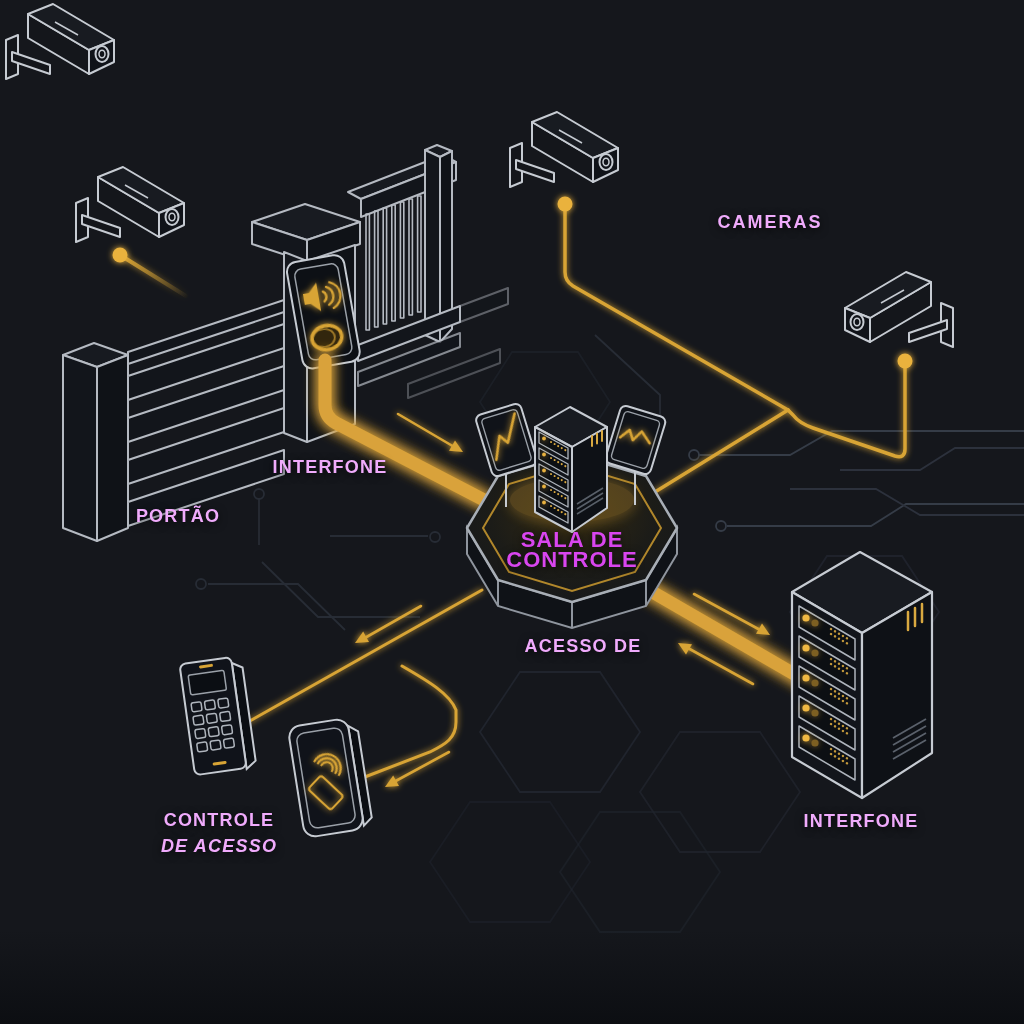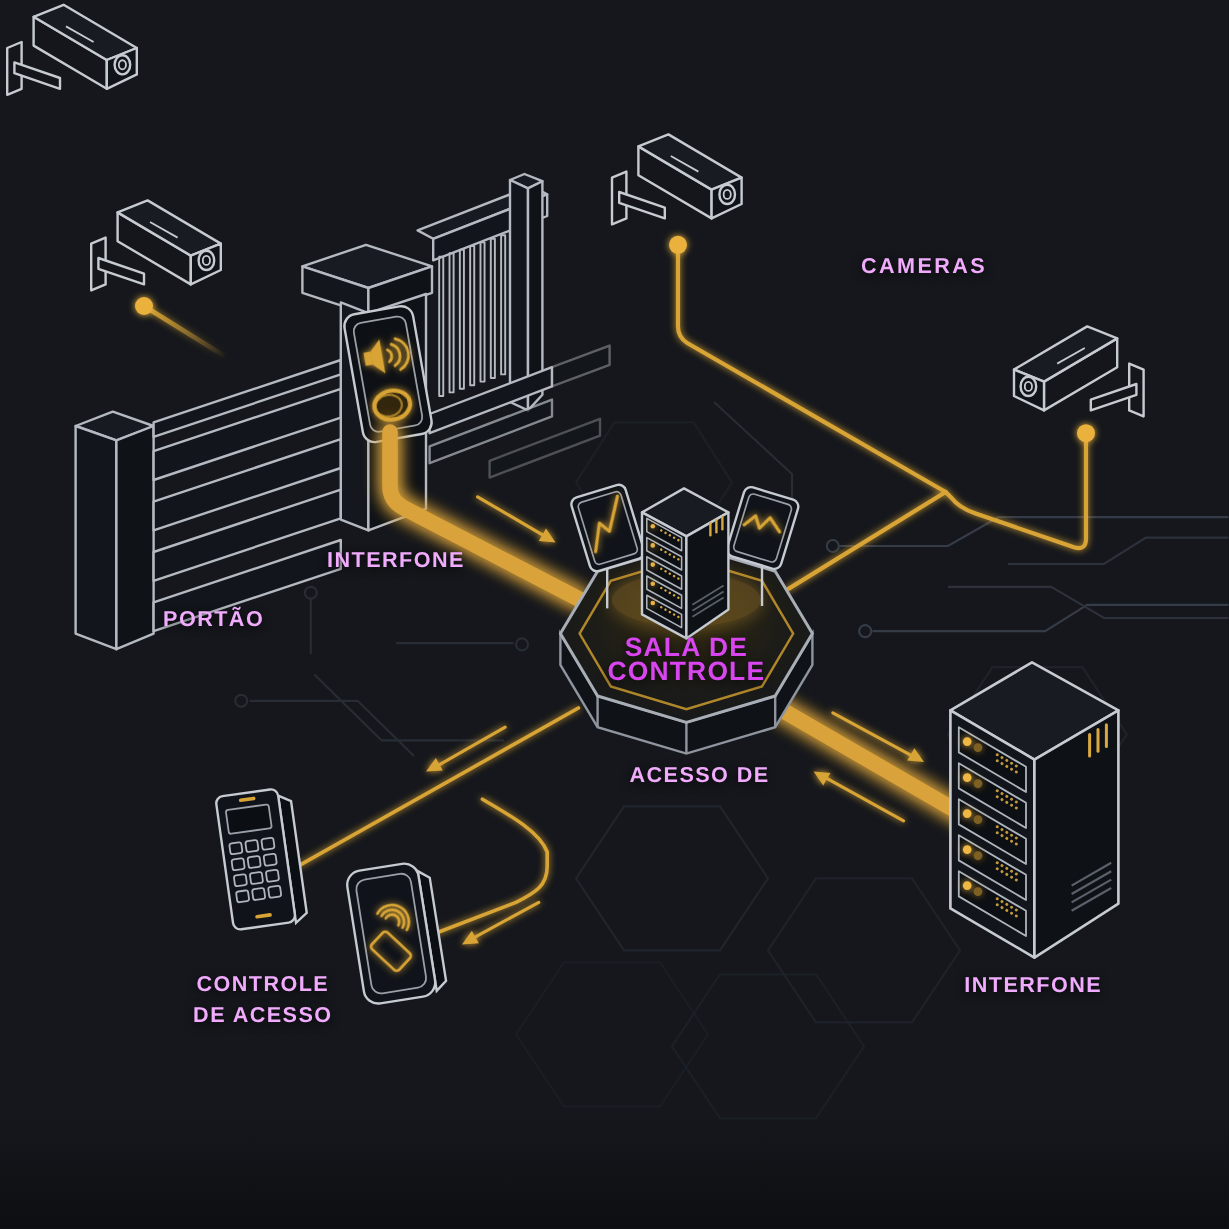--- a/index.html
+++ b/index.html
@@ -355,15 +355,15 @@
   <rect x="0" y="930" width="1024" height="94" fill="url(#vig)"></rect>
 </svg>
 
 <div class="lbl" style="left:770px;top:222px;letter-spacing:2px;">CAMERAS</div>
 <div class="lbl" style="left:330px;top:467px;">INTERFONE</div>
 <div class="lbl" style="left:178px;top:516px;">PORTÃO</div>
 <div class="lbl small" style="left:572px;top:540px;">SALA DE</div>
 <div class="lbl small" style="left:572px;top:560px;">CONTROLE</div>
 <div class="lbl" style="left:583px;top:646px;">ACESSO DE</div>
 <div class="lbl" style="left:219px;top:820px;">CONTROLE</div>
-<div class="lbl" style="left:219px;top:846px;">DE ACESSO</div>
+<div class="lbl" style="left:219px;top:846px;font-style:italic;">DE ACESSO</div>
 <div class="lbl" style="left:861px;top:821px;">INTERFONE</div>
 </div>
 
 </body></html>

